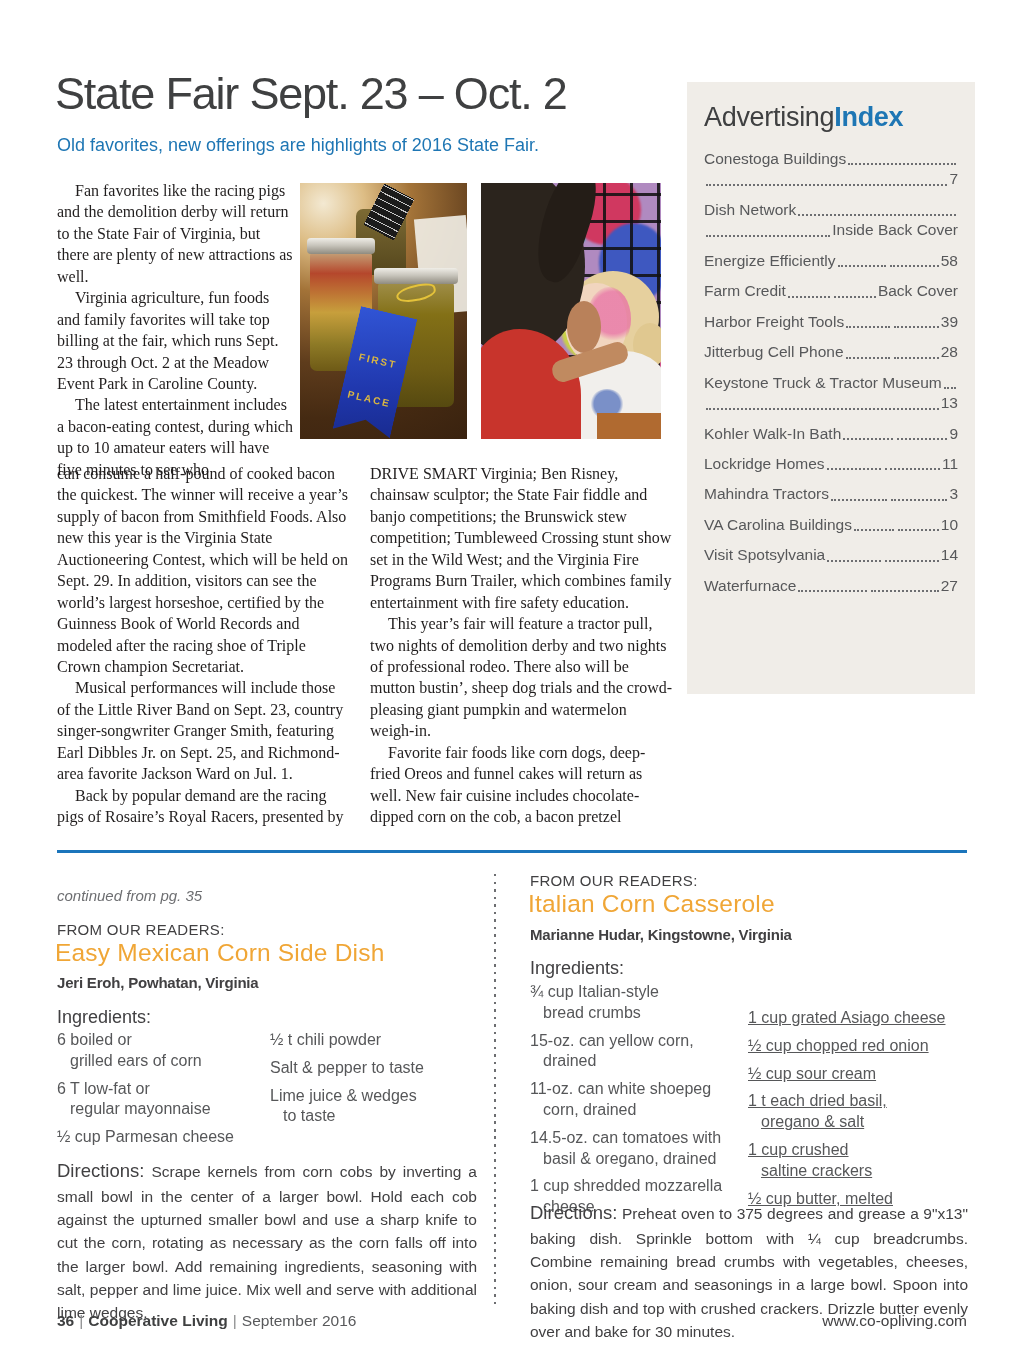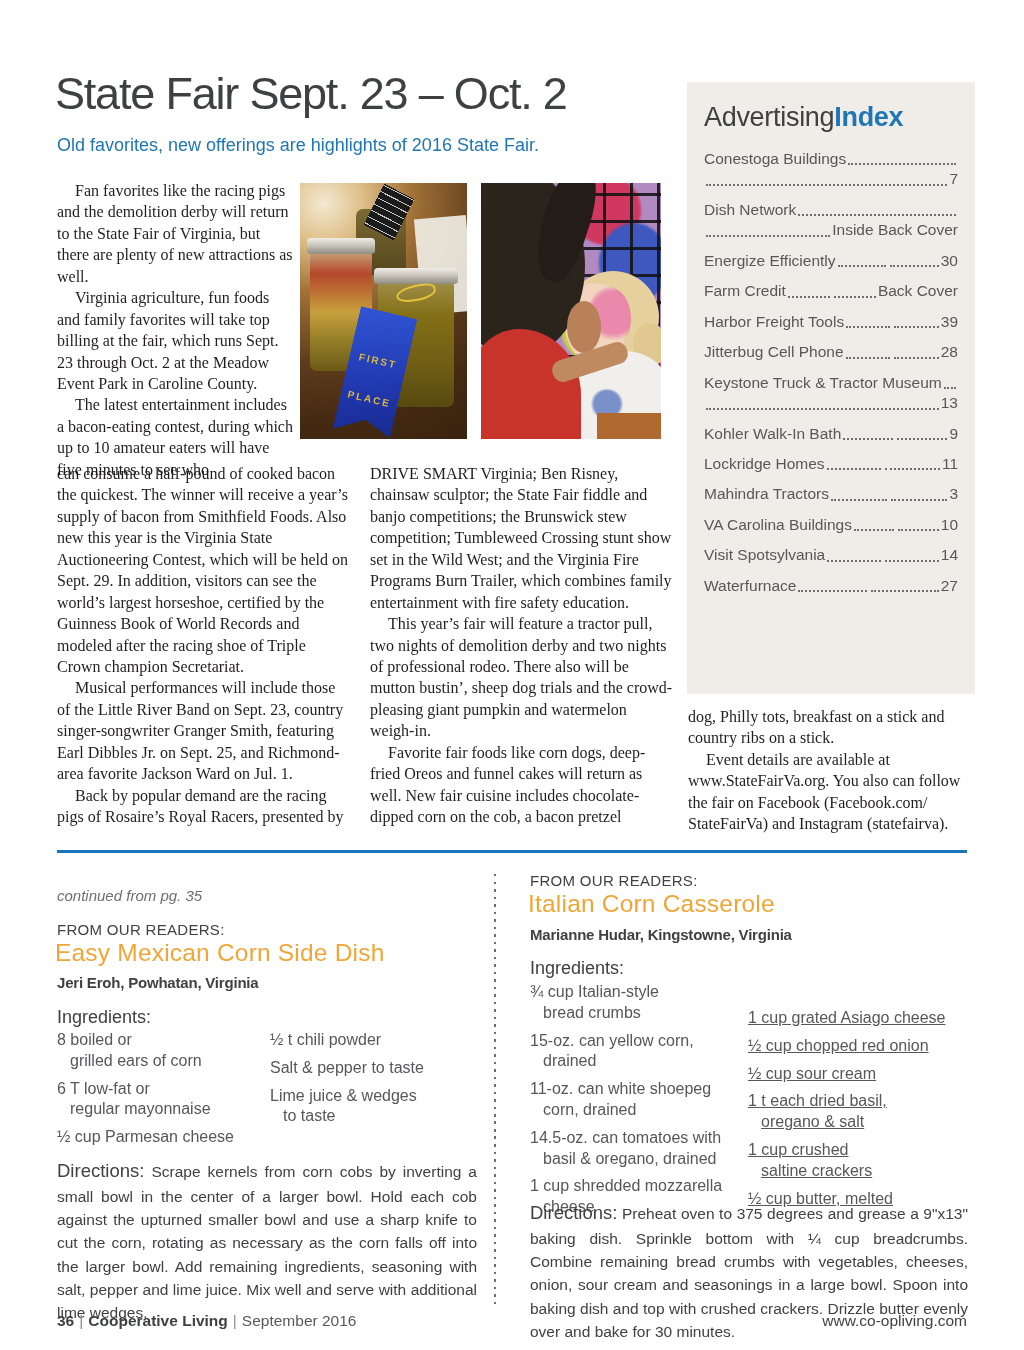--- a/index.html
+++ b/index.html
@@ -209,21 +209,21 @@
           <span class="leader"></span>
           <span class="brk"></span>
           <span class="leader l2"></span>
           <span class="ad-page">Inside Back Cover</span>
         </div>
         <div class="ad-entry">
           <span class="ad-name">Energize Efficiently</span>
           <span class="leader"></span>
 
           <span class="leader l2"></span>
-          <span class="ad-page">30</span>
+          <span class="ad-page">58</span>
         </div>
         <div class="ad-entry">
           <span class="ad-name">Farm Credit</span>
           <span class="leader"></span>
 
           <span class="leader l2"></span>
           <span class="ad-page">Back Cover</span>
         </div>
         <div class="ad-entry">
           <span class="ad-name">Harbor Freight Tools</span>
@@ -284,36 +284,32 @@
         <div class="ad-entry">
           <span class="ad-name">Waterfurnace</span>
           <span class="leader"></span>
 
           <span class="leader l2"></span>
           <span class="ad-page">27</span>
         </div>
       </div>
   </div>
 
-  <div class="abs serif contd noindent-first">
-      <p>dog, Philly tots, breakfast on a stick and country ribs on a stick.</p>
-      <p>Event details are available at www.StateFairVa.org. You also can follow the fair on Facebook (Facebook.com/ StateFairVa) and Instagram (statefairva).</p>
-    </div>
 
   <div class="abs bluerule"></div>
   <div class="abs vdots"></div>
 
   <div class="abs contd-note">continued from pg. 35</div>
   <div class="abs eyebrow r1-eyebrow">FROM OUR READERS:</div>
   <div class="abs rtitle r1-title">Easy Mexican Corn Side Dish</div>
   <div class="abs byline r1-byline">Jeri Eroh, Powhatan, Virginia</div>
   <div class="abs inglabel r1-inglab">Ingredients:</div>
   <div class="abs ing-col r1-ing1">
       <div class="ing">
-        <div>8 boiled or</div>
+        <div>6 boiled or</div>
         <div class="cont-line">grilled ears of corn</div>
       </div>
       <div class="ing">
         <div>6 T low-fat or</div>
         <div class="cont-line">regular mayonnaise</div>
       </div>
       <div class="ing">
         <div>½ cup Parmesan cheese</div>
       </div>
     </div>

